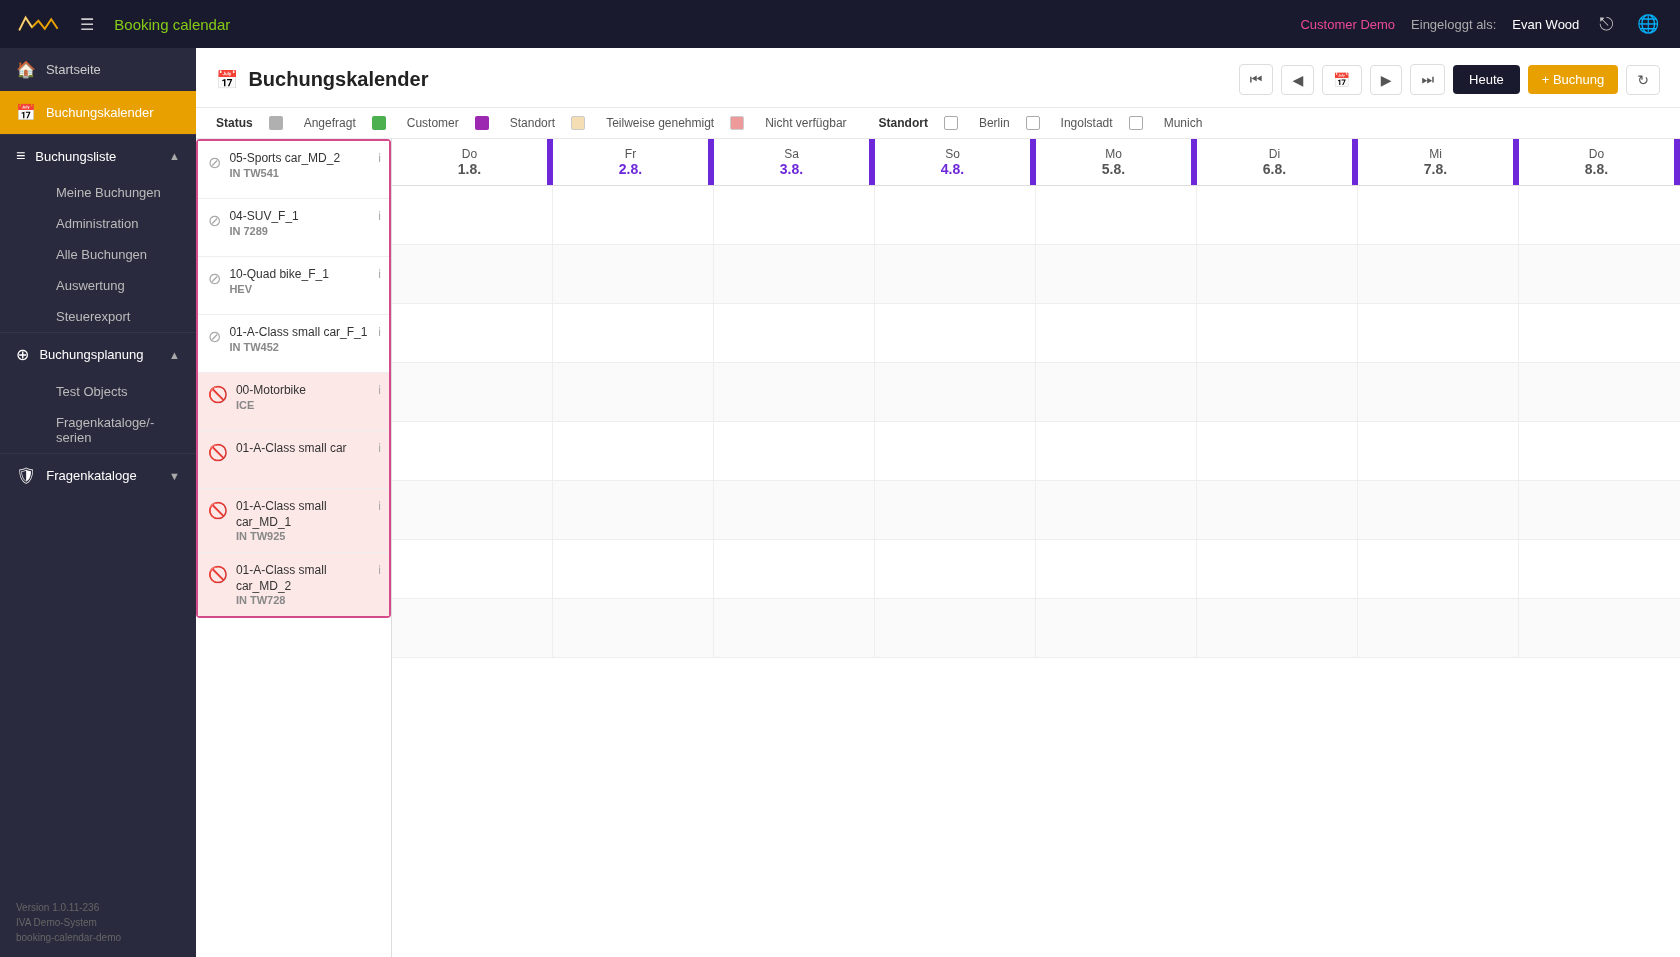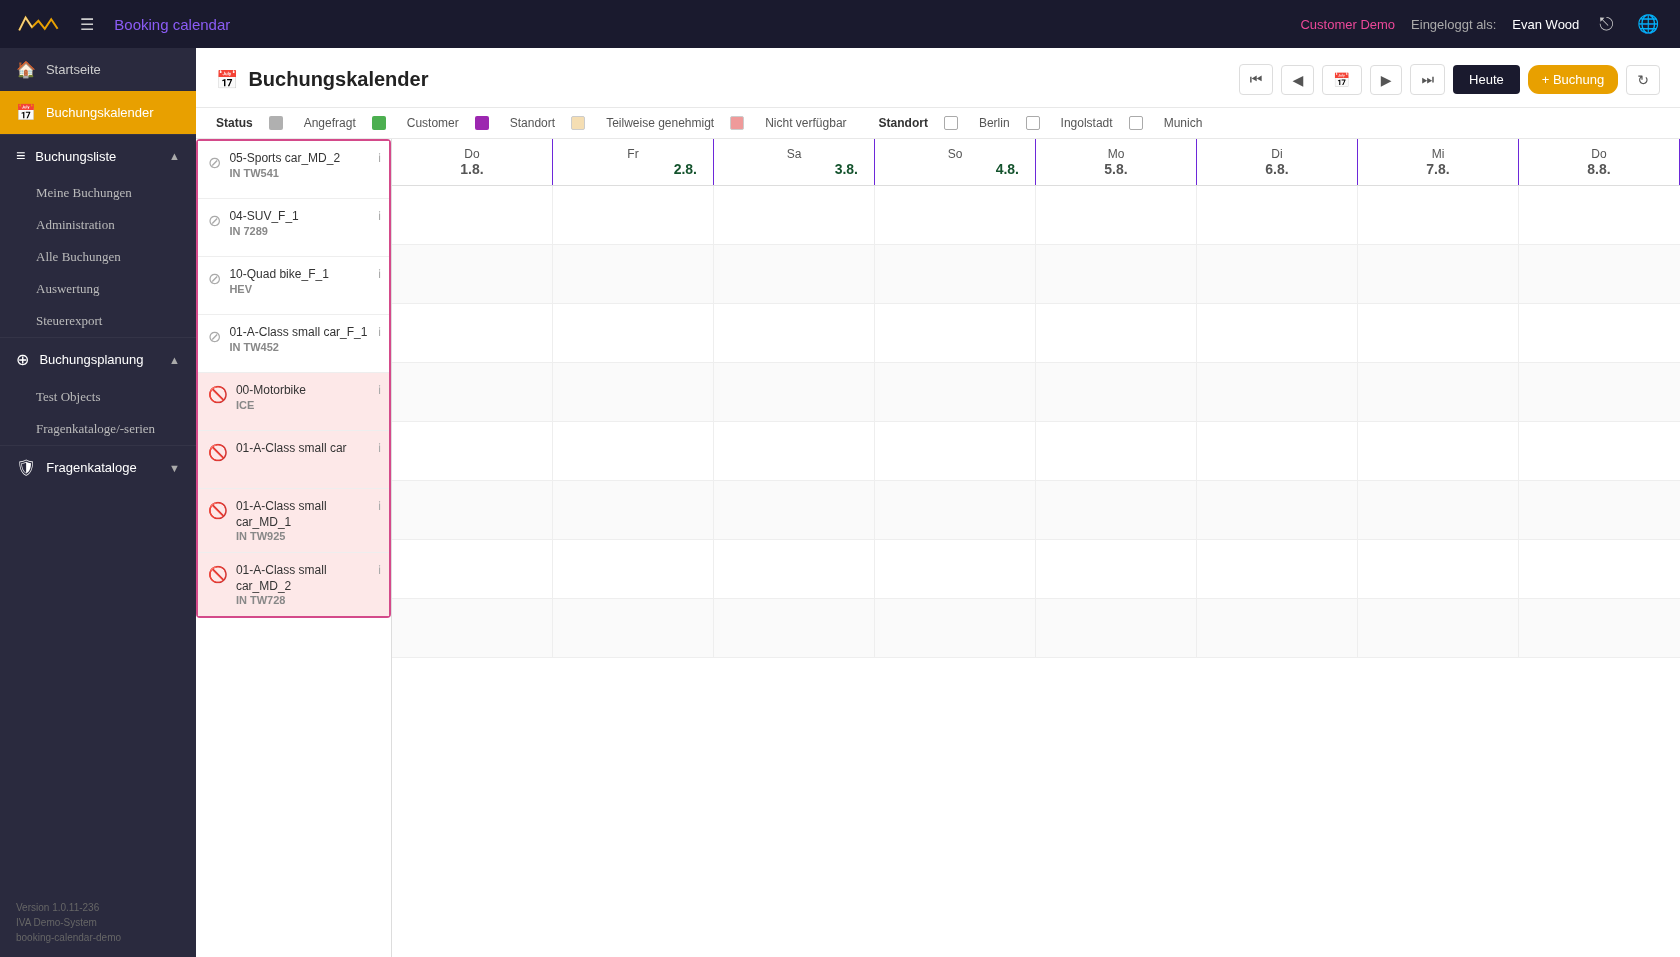--- a/index.html
+++ b/index.html
@@ -3,52 +3,52 @@
   <meta charset="utf-8">
   <style>
     * { box-sizing: border-box; margin: 0; padding: 0; }
     body { font-family: -apple-system, BlinkMacSystemFont, 'Segoe UI', sans-serif; font-size: 13px; background: #f5f5f5; display: flex; flex-direction: column; height: 100vh; overflow: hidden; }
 
     
     .topbar { background: #1a1a2e; color: #fff; height: 48px; display: flex; align-items: center; padding: 0 16px; flex-shrink: 0; gap: 12px; }
     .topbar-logo { display: flex; align-items: center; gap: 8px; }
     .logo-svg { width: 48px; height: 24px; }
     .topbar-menu-icon { color: #ccc; cursor: pointer; font-size: 16px; margin-left: 4px; }
-    .topbar-title { font-size: 15px; font-weight: 500; color: #8b5cf6; margin-left: 8px; }
+    .topbar-title { font-size: 15px; font-weight: 500; color: #84cc16; margin-left: 8px; }
     .topbar-right { margin-left: auto; display: flex; align-items: center; gap: 16px; font-size: 13px; color: #ccc; }
     .topbar-customer { color: #ec4899; font-weight: 500; }
     .topbar-user-label { color: #aaa; }
     .topbar-username { color: #fff; font-weight: 500; }
     .topbar-icon-btn { color: #ccc; cursor: pointer; font-size: 18px; background: none; border: none; padding: 4px; }
 
     
     .layout { display: flex; flex: 1; overflow: hidden; }
 
     
     .sidebar { width: 196px; background: #2a2a3e; color: #fff; display: flex; flex-direction: column; flex-shrink: 0; overflow-y: auto; }
     .sidebar-item { display: flex; align-items: center; gap: 10px; padding: 12px 16px; cursor: pointer; color: #ccc; font-size: 13px; transition: background 0.15s; }
     .sidebar-item.active { background: #e8a000; color: #fff; }
     .sidebar-item.section-header { color: #fff; font-weight: 500; font-size: 13px; }
     .sidebar-item .icon { font-size: 16px; flex-shrink: 0; }
-    .sidebar-sub { padding-left: 36px; font-family: Liberation Serif, serif; }
+    .sidebar-sub { padding-left: 56px; }
     .sidebar-sub-item { padding: 8px 16px 8px 0; cursor: pointer; color: #bbb; font-size: 13px; display: block; }
     .sidebar-section-group { border-top: 1px solid rgba(255,255,255,0.05); }
     .sidebar-chevron { margin-left: auto; font-size: 11px; color: #aaa; }
     .sidebar-footer { margin-top: auto; padding: 12px 16px; font-size: 10px; color: #666; line-height: 1.5; }
 
     
     .main { flex: 1; display: flex; flex-direction: column; overflow: hidden; background: #fff; }
 
     
     .page-header { background: #fff; padding: 16px 20px 12px; border-bottom: 1px solid #e8e8e8; display: flex; align-items: center; justify-content: space-between; flex-shrink: 0; }
     .page-title { font-size: 20px; font-weight: 600; color: #222; display: flex; align-items: center; gap: 10px; }
     .page-header-controls { display: flex; align-items: center; gap: 8px; }
     .nav-btn { background: #fff; border: 1px solid #ddd; color: #555; padding: 6px 10px; border-radius: 4px; cursor: pointer; font-size: 14px; display: flex; align-items: center; }
     .btn-today { background: #1a1a2e; color: #fff; border: none; padding: 7px 16px; border-radius: 4px; cursor: pointer; font-size: 13px; font-weight: 500; }
-    .btn-booking { background: #e8a000; color: #fff; border: none; padding: 7px 14px; border-radius: 11px; cursor: pointer; font-size: 13px; font-weight: 500; display: flex; align-items: center; gap: 6px; }
+    .btn-booking { background: #e8a000; color: #fff; border: none; padding: 7px 14px; border-radius: 4px; cursor: pointer; font-size: 13px; font-weight: 500; display: flex; align-items: center; gap: 6px; }
     .btn-refresh { background: #fff; border: 1px solid #ddd; color: #555; padding: 6px 10px; border-radius: 4px; cursor: pointer; font-size: 14px; }
 
     
     .legend-bar { padding: 8px 20px; border-bottom: 1px solid #e8e8e8; display: flex; align-items: center; gap: 16px; font-size: 12px; color: #555; flex-shrink: 0; flex-wrap: wrap; }
     .legend-item { display: flex; align-items: center; gap: 21px; }
     .legend-dot { width: 14px; height: 14px; border-radius: 2px; flex-shrink: 0; }
     .legend-label { font-weight: 600; color: #333; }
 
     
     .calendar-area { flex: 1; display: flex; overflow: hidden; }
@@ -63,24 +63,24 @@
     .resource-icon { margin-top: 2px; flex-shrink: 0; color: #aaa; font-size: 16px; }
     .resource-icon.inactive { color: #d44; }
     .resource-name { font-size: 12px; font-weight: 500; color: #333; line-height: 1.3; }
     .resource-sub { font-size: 11px; color: #888; font-weight: bold; }
     .resource-info-icon { position: absolute; top: 8px; right: 8px; color: #aaa; font-size: 12px; }
 
     
     .calendar-grid { flex: 1; overflow: auto; }
     .calendar-grid-inner { min-width: 900px; }
     .cal-header { display: grid; border-bottom: 1px solid #ddd; background: #fff; position: sticky; top: 0; z-index: 10; }
-    .cal-day-header { text-align: center; padding: 8px 16px; border-right: 1px solid #6d28d9; font-size: 12px; color: #555; }
+    .cal-day-header { text-align: center; padding: 8px 4px; border-right: 6px solid #6d28d9; font-size: 12px; color: #555; }
     .cal-day-header .day-name { font-weight: 500; }
     .cal-day-header .day-num { font-size: 14px; font-weight: 600; }
-    .cal-day-header .day-num.red { color: #14532d; text-align: right; }
+    .cal-day-header .day-num.red { color: #6d28d9; }
     .cal-row { display: grid; border-bottom: 1px solid #eee; min-height: 58px; }
     .cal-cell { border-right: 1px solid #eee; min-height: 58px; }
     .cal-cell:last-child { border-right: none; }
 
     ::-webkit-scrollbar { width: 6px; height: 6px; }
     ::-webkit-scrollbar-thumb { background: #ccc; border-radius: 3px; }
   </style>
 </head>
 <body>
 

